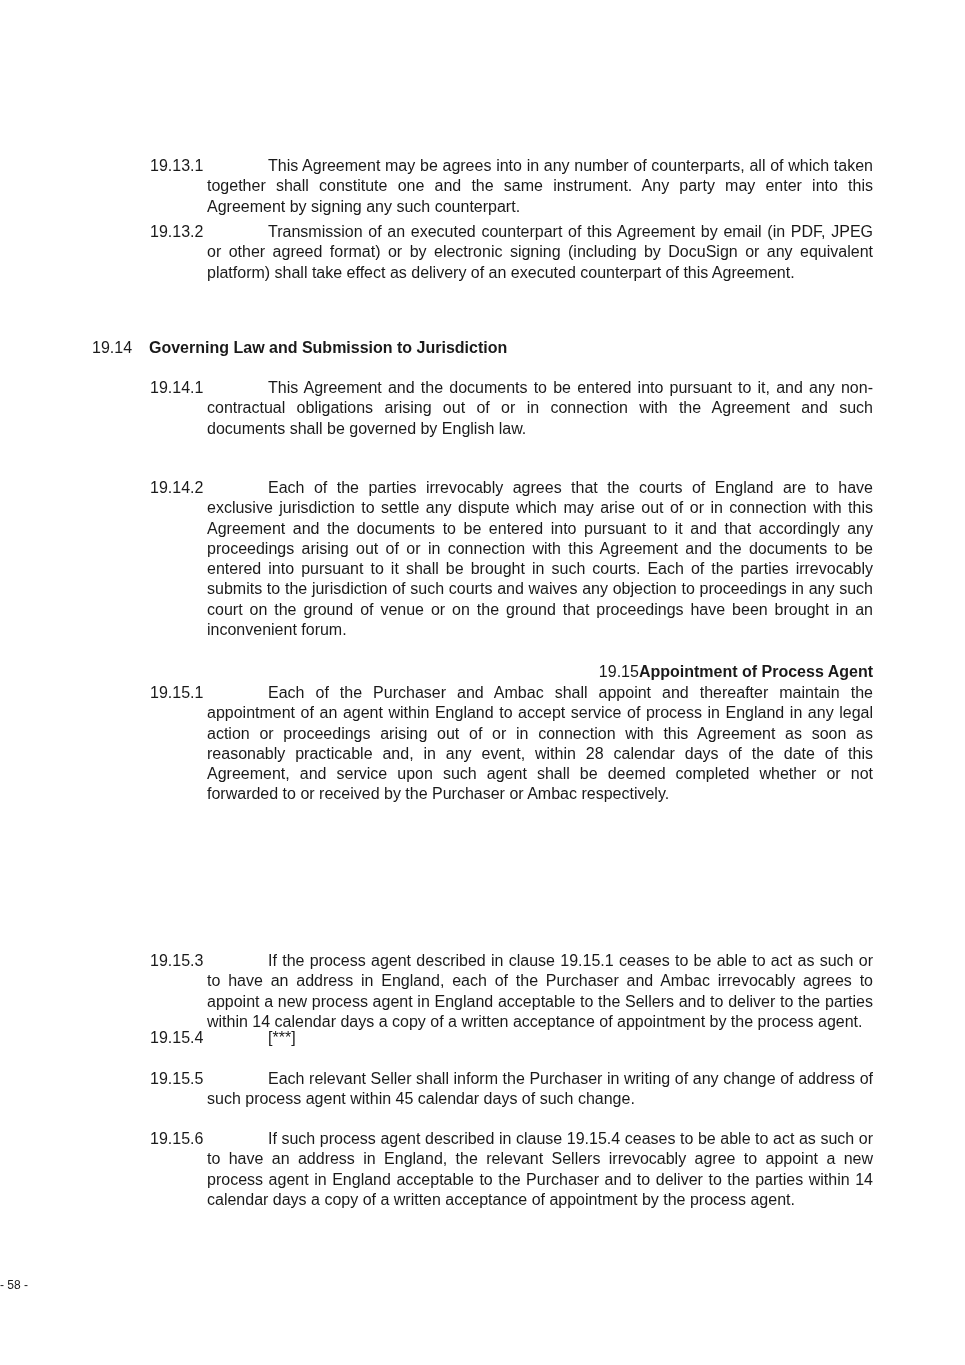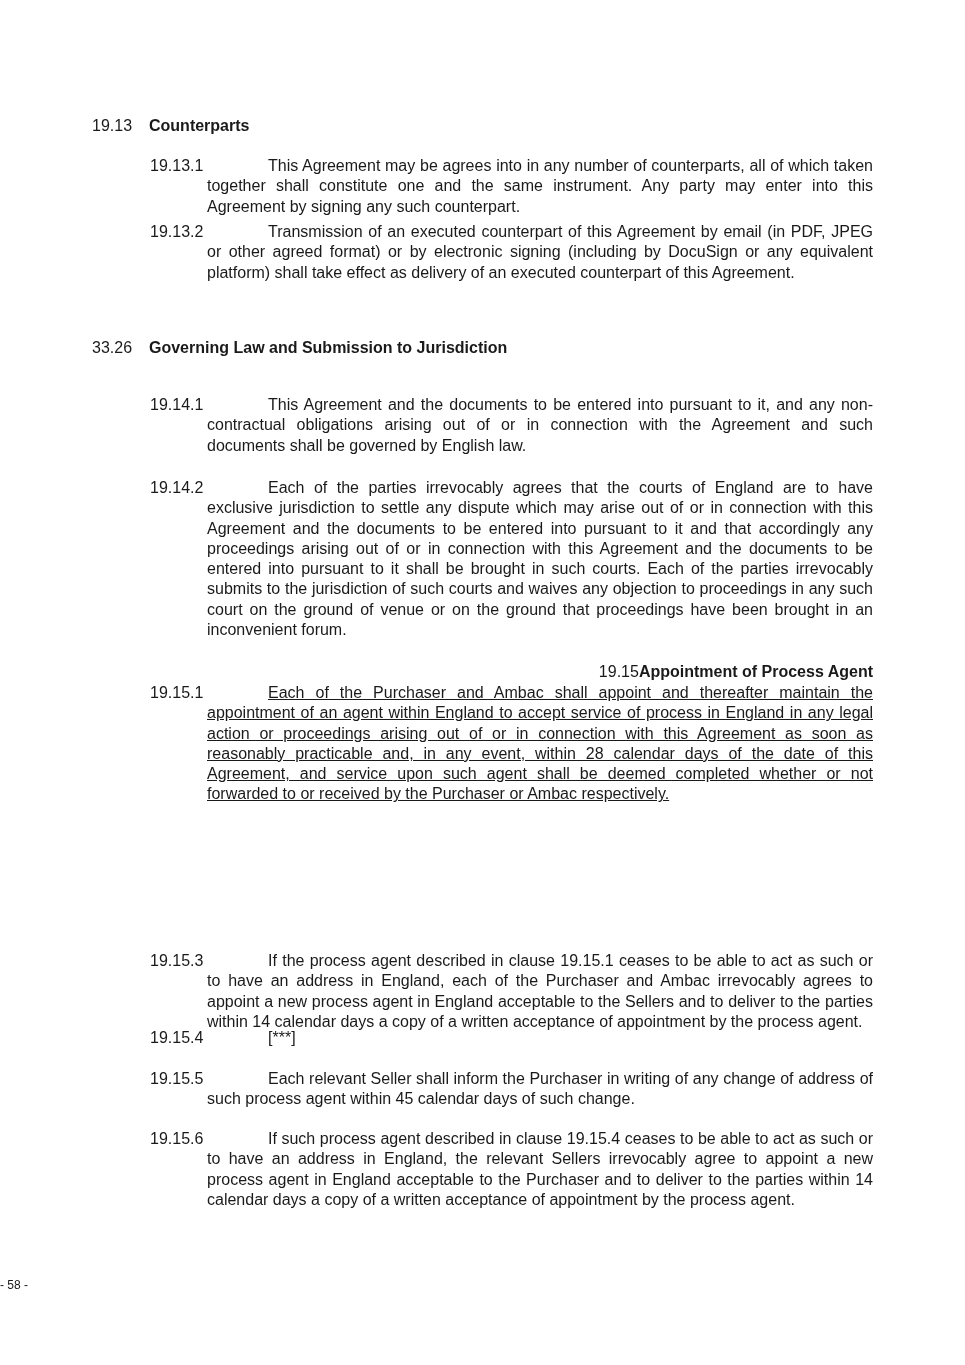--- a/index.html
+++ b/index.html
@@ -65,59 +65,54 @@
     text-align: left;
     font-size: 12px;
     line-height: 16px;
   }
 </style>
 </head>
 <body>
 
 <div class="page">
 
-  <div class="section" style="top:116px;">
-    <div class="section-heading">
-      <span class="section-num">19.13</span><span class="section-title">Counterparts</span>
-    </div>
-  </div>
 
   <div class="clause" style="top:156px;">
     <span class="clause-num">19.13.1</span>
     <span class="clause-text">This Agreement may be agrees into in any number of counterparts, all of which taken together shall constitute one and the same instrument. Any party may enter into this Agreement by signing any such counterpart.</span>
   </div>
 
   <div class="clause" style="top:222px;">
     <span class="clause-num">19.13.2</span>
     <span class="clause-text">Transmission of an executed counterpart of this Agreement by email (in PDF, JPEG or other agreed format) or by electronic signing (including by DocuSign or any equivalent platform) shall take effect as delivery of an executed counterpart of this Agreement.</span>
   </div>
 
   <div class="section" style="top:338px;">
     <div class="section-heading">
-      <span class="section-num">33.26</span><span class="section-title">Governing Law and Submission to Jurisdiction</span>
+      <span class="section-num">19.14</span><span class="section-title">Governing Law and Submission to Jurisdiction</span>
     </div>
   </div>
 
-  <div class="clause" style="top:378px;margin-top:17px;">
+  <div class="clause" style="top:378px;">
     <span class="clause-num">19.14.1</span>
     <span class="clause-text">This Agreement and the documents to be entered into pursuant to it, and any non-contractual obligations arising out of or in connection with the Agreement and such documents shall be governed by English law.</span>
   </div>
 
   <div class="clause" style="top:478px;">
     <span class="clause-num">19.14.2</span>
     <span class="clause-text">Each of the parties irrevocably agrees that the courts of England are to have exclusive jurisdiction to settle any dispute which may arise out of or in connection with this Agreement and the documents to be entered into pursuant to it and that accordingly any proceedings arising out of or in connection with this Agreement and the documents to be entered into pursuant to it shall be brought in such courts.  Each of the parties irrevocably submits to the jurisdiction of such courts and waives any objection to proceedings in any such court on the ground of venue or on the ground that proceedings have been brought in an inconvenient forum.</span>
   </div>
 
   <div class="section" style="top:662px;text-align:right;">
     <div class="section-heading">
       <span class="section-num">19.15</span><span class="section-title">Appointment of Process Agent</span>
     </div>
   </div>
 
-  <div class="clause" style="top:683px;text-decoration:underline;">
+  <div class="clause" style="top:683px;">
     <span class="clause-num">19.15.1</span>
     <span class="clause-text">Each of the Purchaser and Ambac shall appoint and thereafter maintain the appointment of an agent within England to accept service of process in England in any legal action or proceedings arising out of or in connection with this Agreement as soon as reasonably practicable and, in any event, within 28 calendar days of the date of this Agreement, and service upon such agent shall be deemed completed whether or not forwarded to or received by the Purchaser or Ambac respectively.</span>
   </div>
 
 
   <div class="clause" style="top:906px;margin-top:45px;">
     <span class="clause-num">19.15.3</span>
     <span class="clause-text">If the process agent described in clause 19.15.1 ceases to be able to act as such or to have an address in England, each of the Purchaser and Ambac irrevocably agrees to appoint a new process agent in England acceptable to the Sellers and to deliver to the parties within 14 calendar days a copy of a written acceptance of appointment by the process agent.</span>
   </div>
 

